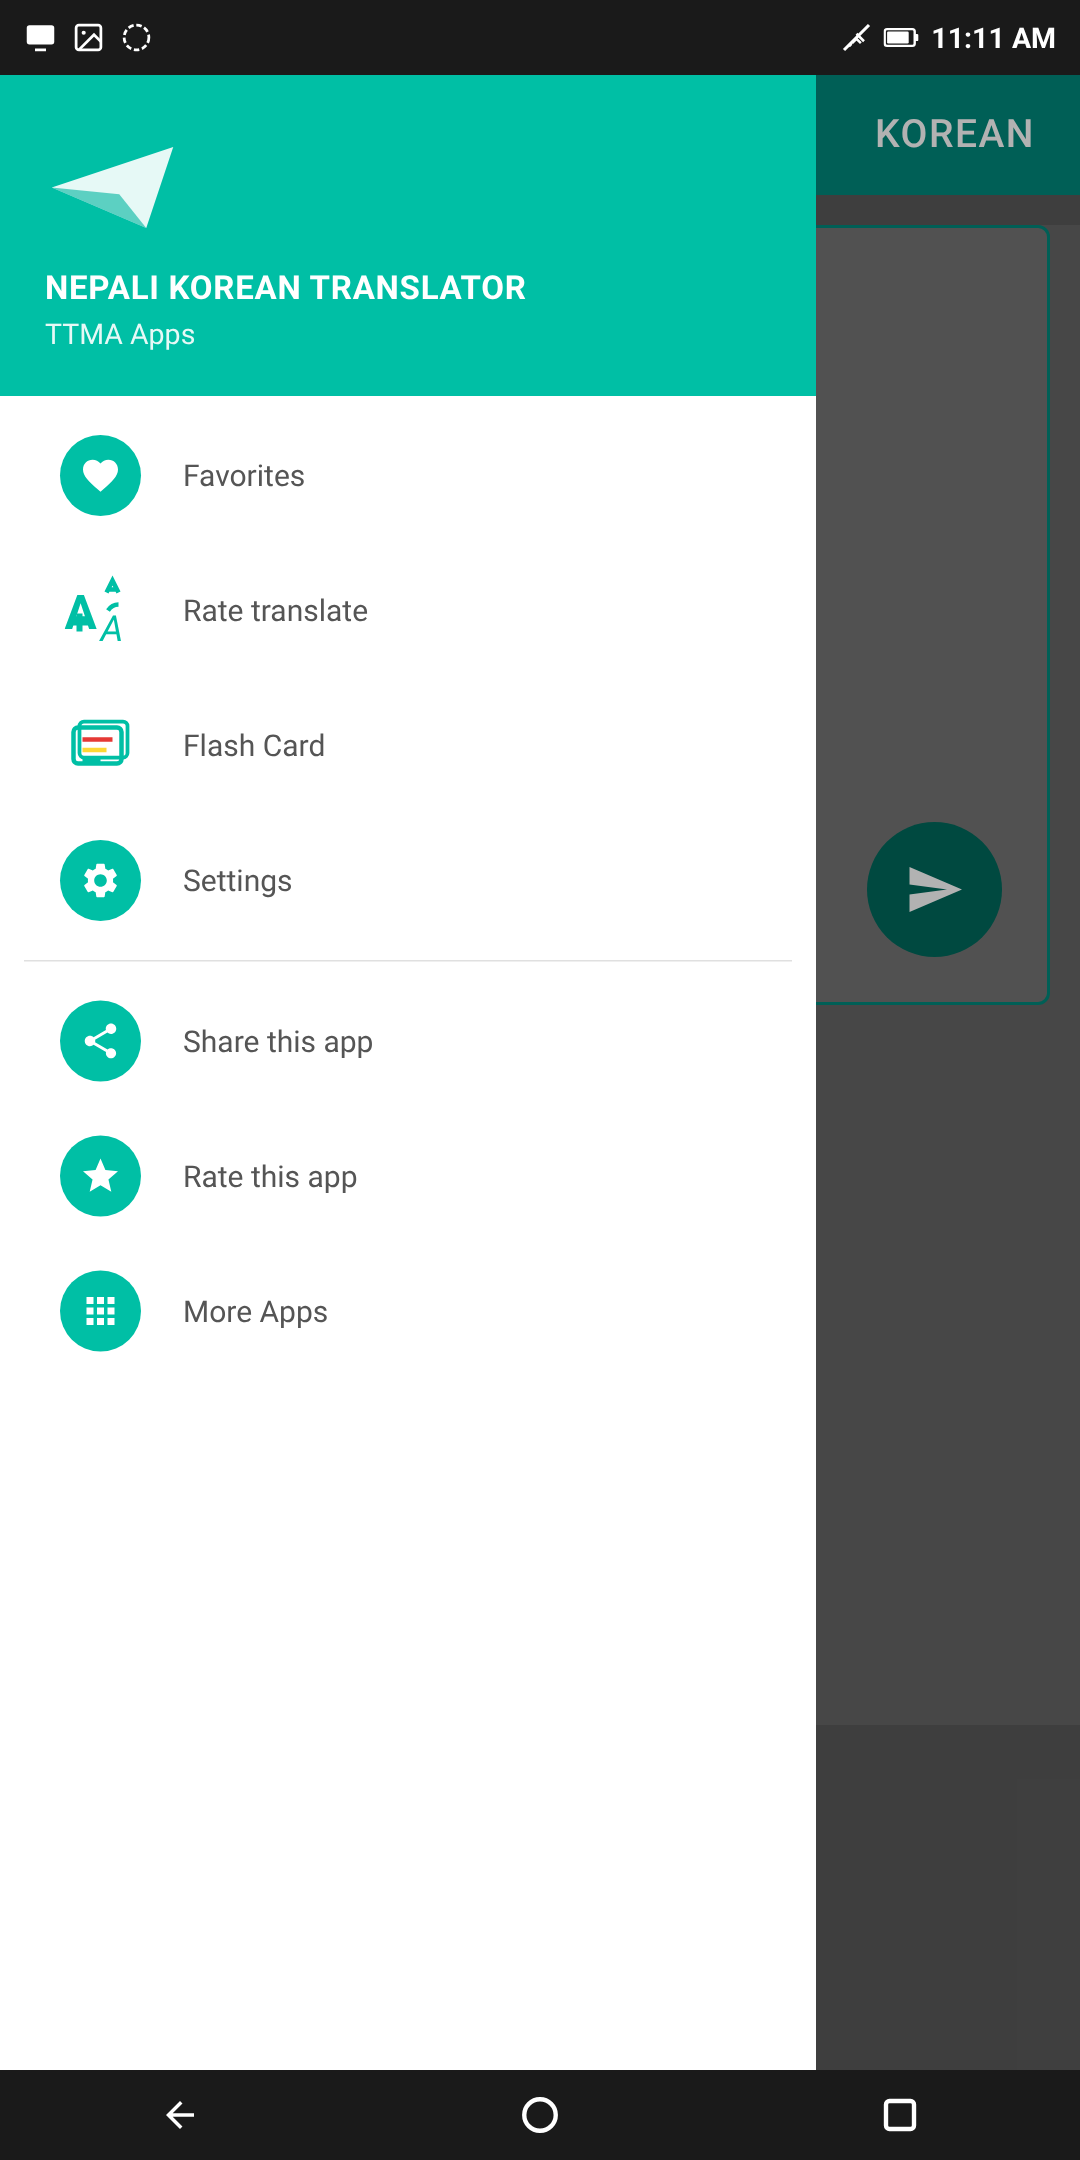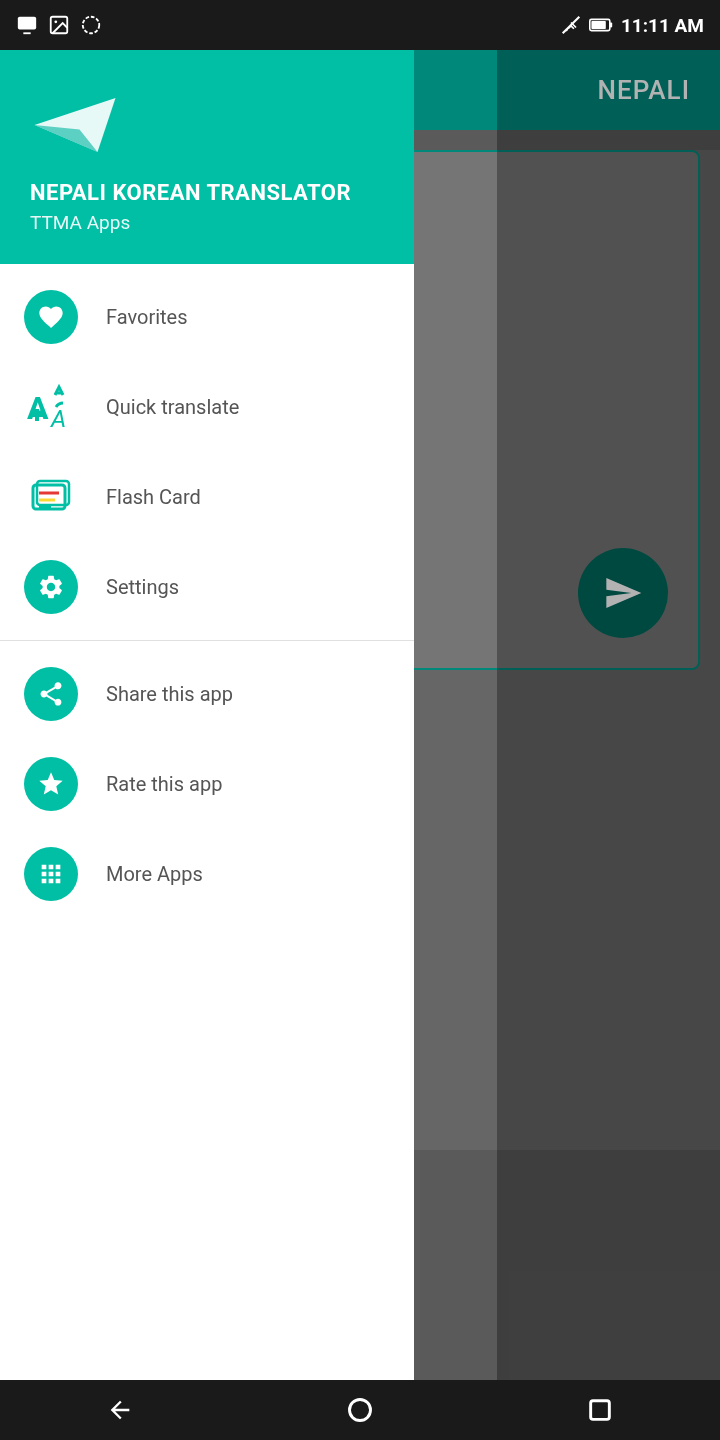--- a/index.html
+++ b/index.html
@@ -97,21 +97,21 @@
       height: 100%;
       background: rgba(0,0,0,0.3);
       z-index: 10;
     }
 
     
     .nav-drawer {
       position: absolute;
       top: 0;
       left: 0;
-      width: 414px;
+      width: 544px;
       min-height: 100%;
       background: white;
       z-index: 20;
       display: flex;
       flex-direction: column;
     }
 
     
     .drawer-header {
       background: #00bfa5;
@@ -140,21 +140,21 @@
     }
 
     .drawer-subtitle {
       color: rgba(255,255,255,0.9);
       font-size: 19px;
     }
 
     
     .drawer-menu {
       flex: 1;
-      padding: 8px 0;
+      padding: 8px 16px;
     }
 
     .menu-item {
       display: flex;
       align-items: center;
       padding: 18px 24px;
       cursor: pointer;
       transition: background 0.2s;
     }
 
@@ -263,21 +263,21 @@
       <rect x="3" y="5" width="18" height="10" rx="1" fill="white"></rect>
     </svg>
     <span style="color:white; font-size:19px; font-weight:bold;">11:11 AM</span>
   </div>
 </div>
 
 <div class="main-container">
 
   <div class="app-background">
     <div class="app-toolbar">
-      <span class="app-toolbar-title">NEPALI</span>
+      <span class="app-toolbar-title">KOREAN</span>
     </div>
     <div class="app-content">
 
       <div style="margin: 20px; height: 520px; background: #757575; border-radius: 8px; border: 2px solid #00897b; position: relative;">
 
         <div style="position: absolute; right: 30px; bottom: 30px; width: 90px; height: 90px; border-radius: 50%; background: #00695c; display: flex; align-items: center; justify-content: center;">
           <svg width="40" height="40" viewBox="0 0 24 24">
             <path d="M2 21l21-9L2 3v7l15 2-15 2v7z" fill="white"></path>
           </svg>
         </div>
@@ -317,21 +317,21 @@
         <div class="menu-icon-square">
           <svg viewBox="0 0 24 24">
 
             <text x="0" y="18" font-size="16" font-weight="bold" fill="#00bfa5">A</text>
             <text x="12" y="22" font-size="12" fill="#00bfa5" font-style="italic">A</text>
             <path d="M2 16h6M5 13v6" stroke="#00bfa5" stroke-width="2"></path>
             <path d="M14 6l2-4 2 4M14.5 5h3" stroke="#00bfa5" stroke-width="1.5" fill="none"></path>
             <path d="M18 10c-1 0-2.5.5-3.5 2" stroke="#00bfa5" stroke-width="1.5" fill="none"></path>
           </svg>
         </div>
-        <span class="menu-label">Quick translate</span>
+        <span class="menu-label">Rate translate</span>
       </div>
 
       <div class="menu-item">
         <div class="menu-icon-square">
           <svg viewBox="0 0 48 48" width="50" height="50">
 
             <rect x="6" y="12" width="32" height="24" rx="3" fill="none" stroke="#00bfa5" stroke-width="3"></rect>
             <rect x="10" y="8" width="32" height="24" rx="3" fill="none" stroke="#00bfa5" stroke-width="2.5"></rect>
 
             <line x1="12" y1="20" x2="32" y2="20" stroke="#e53935" stroke-width="3"></line>

